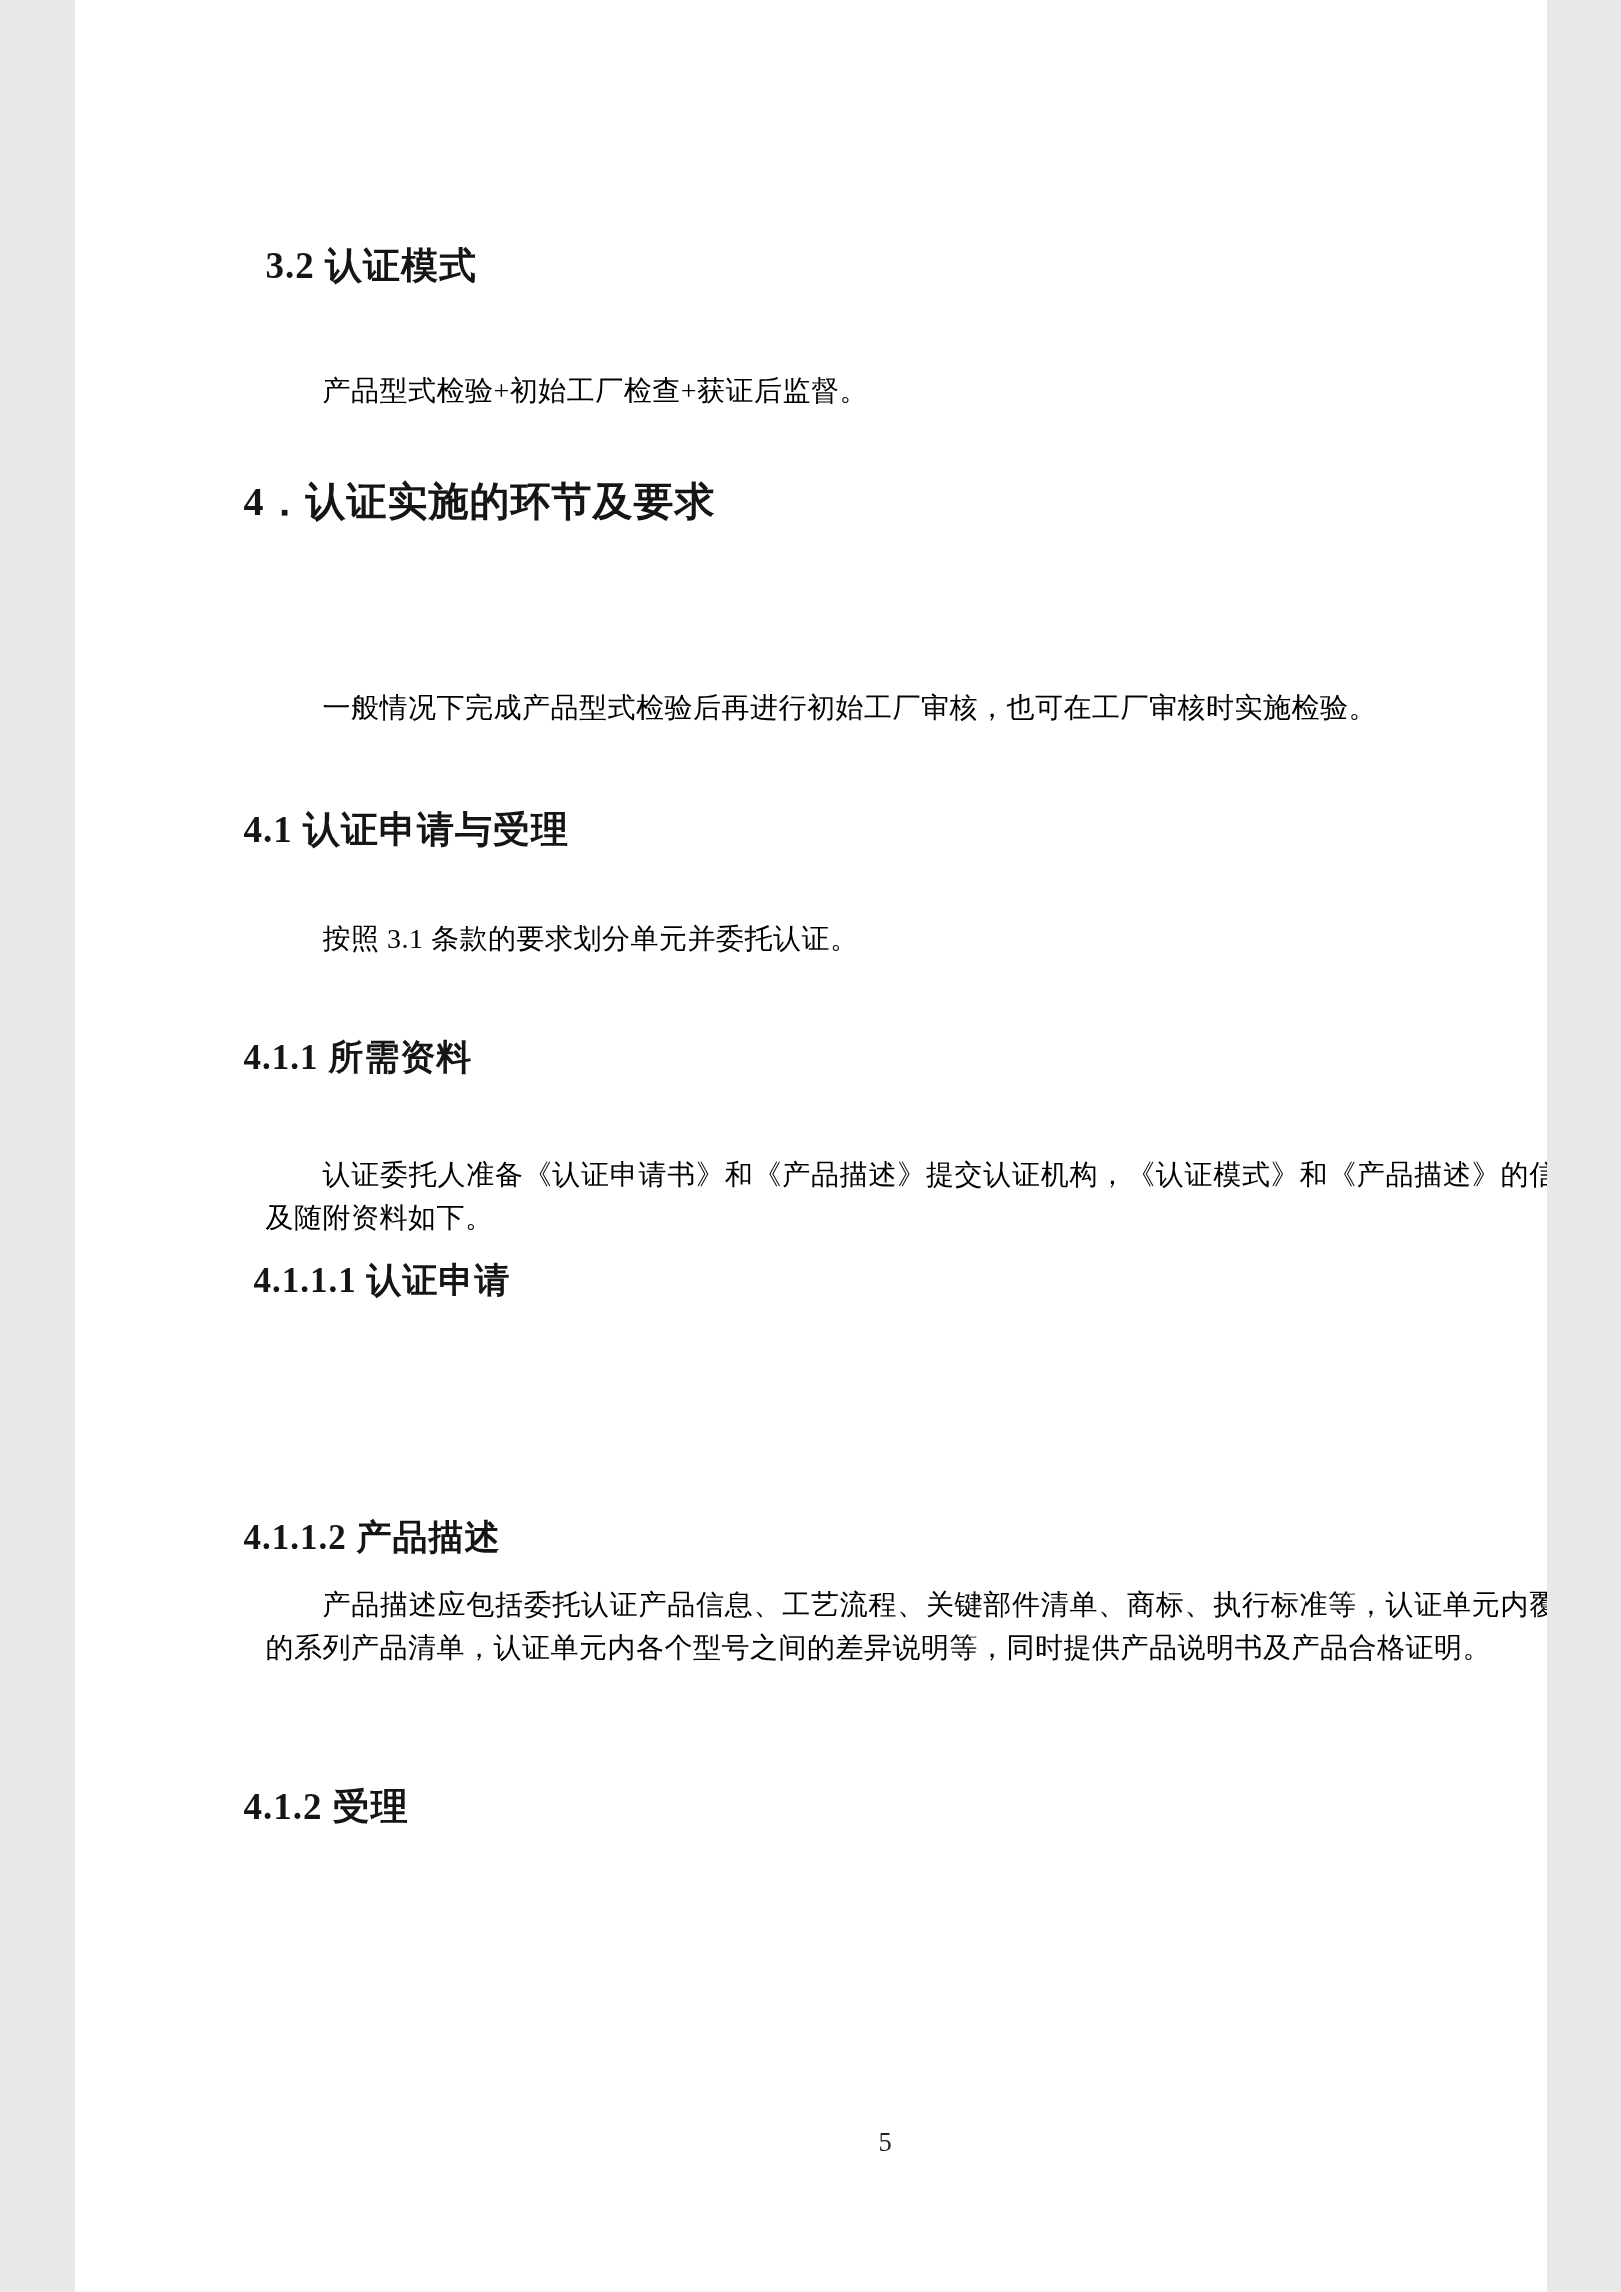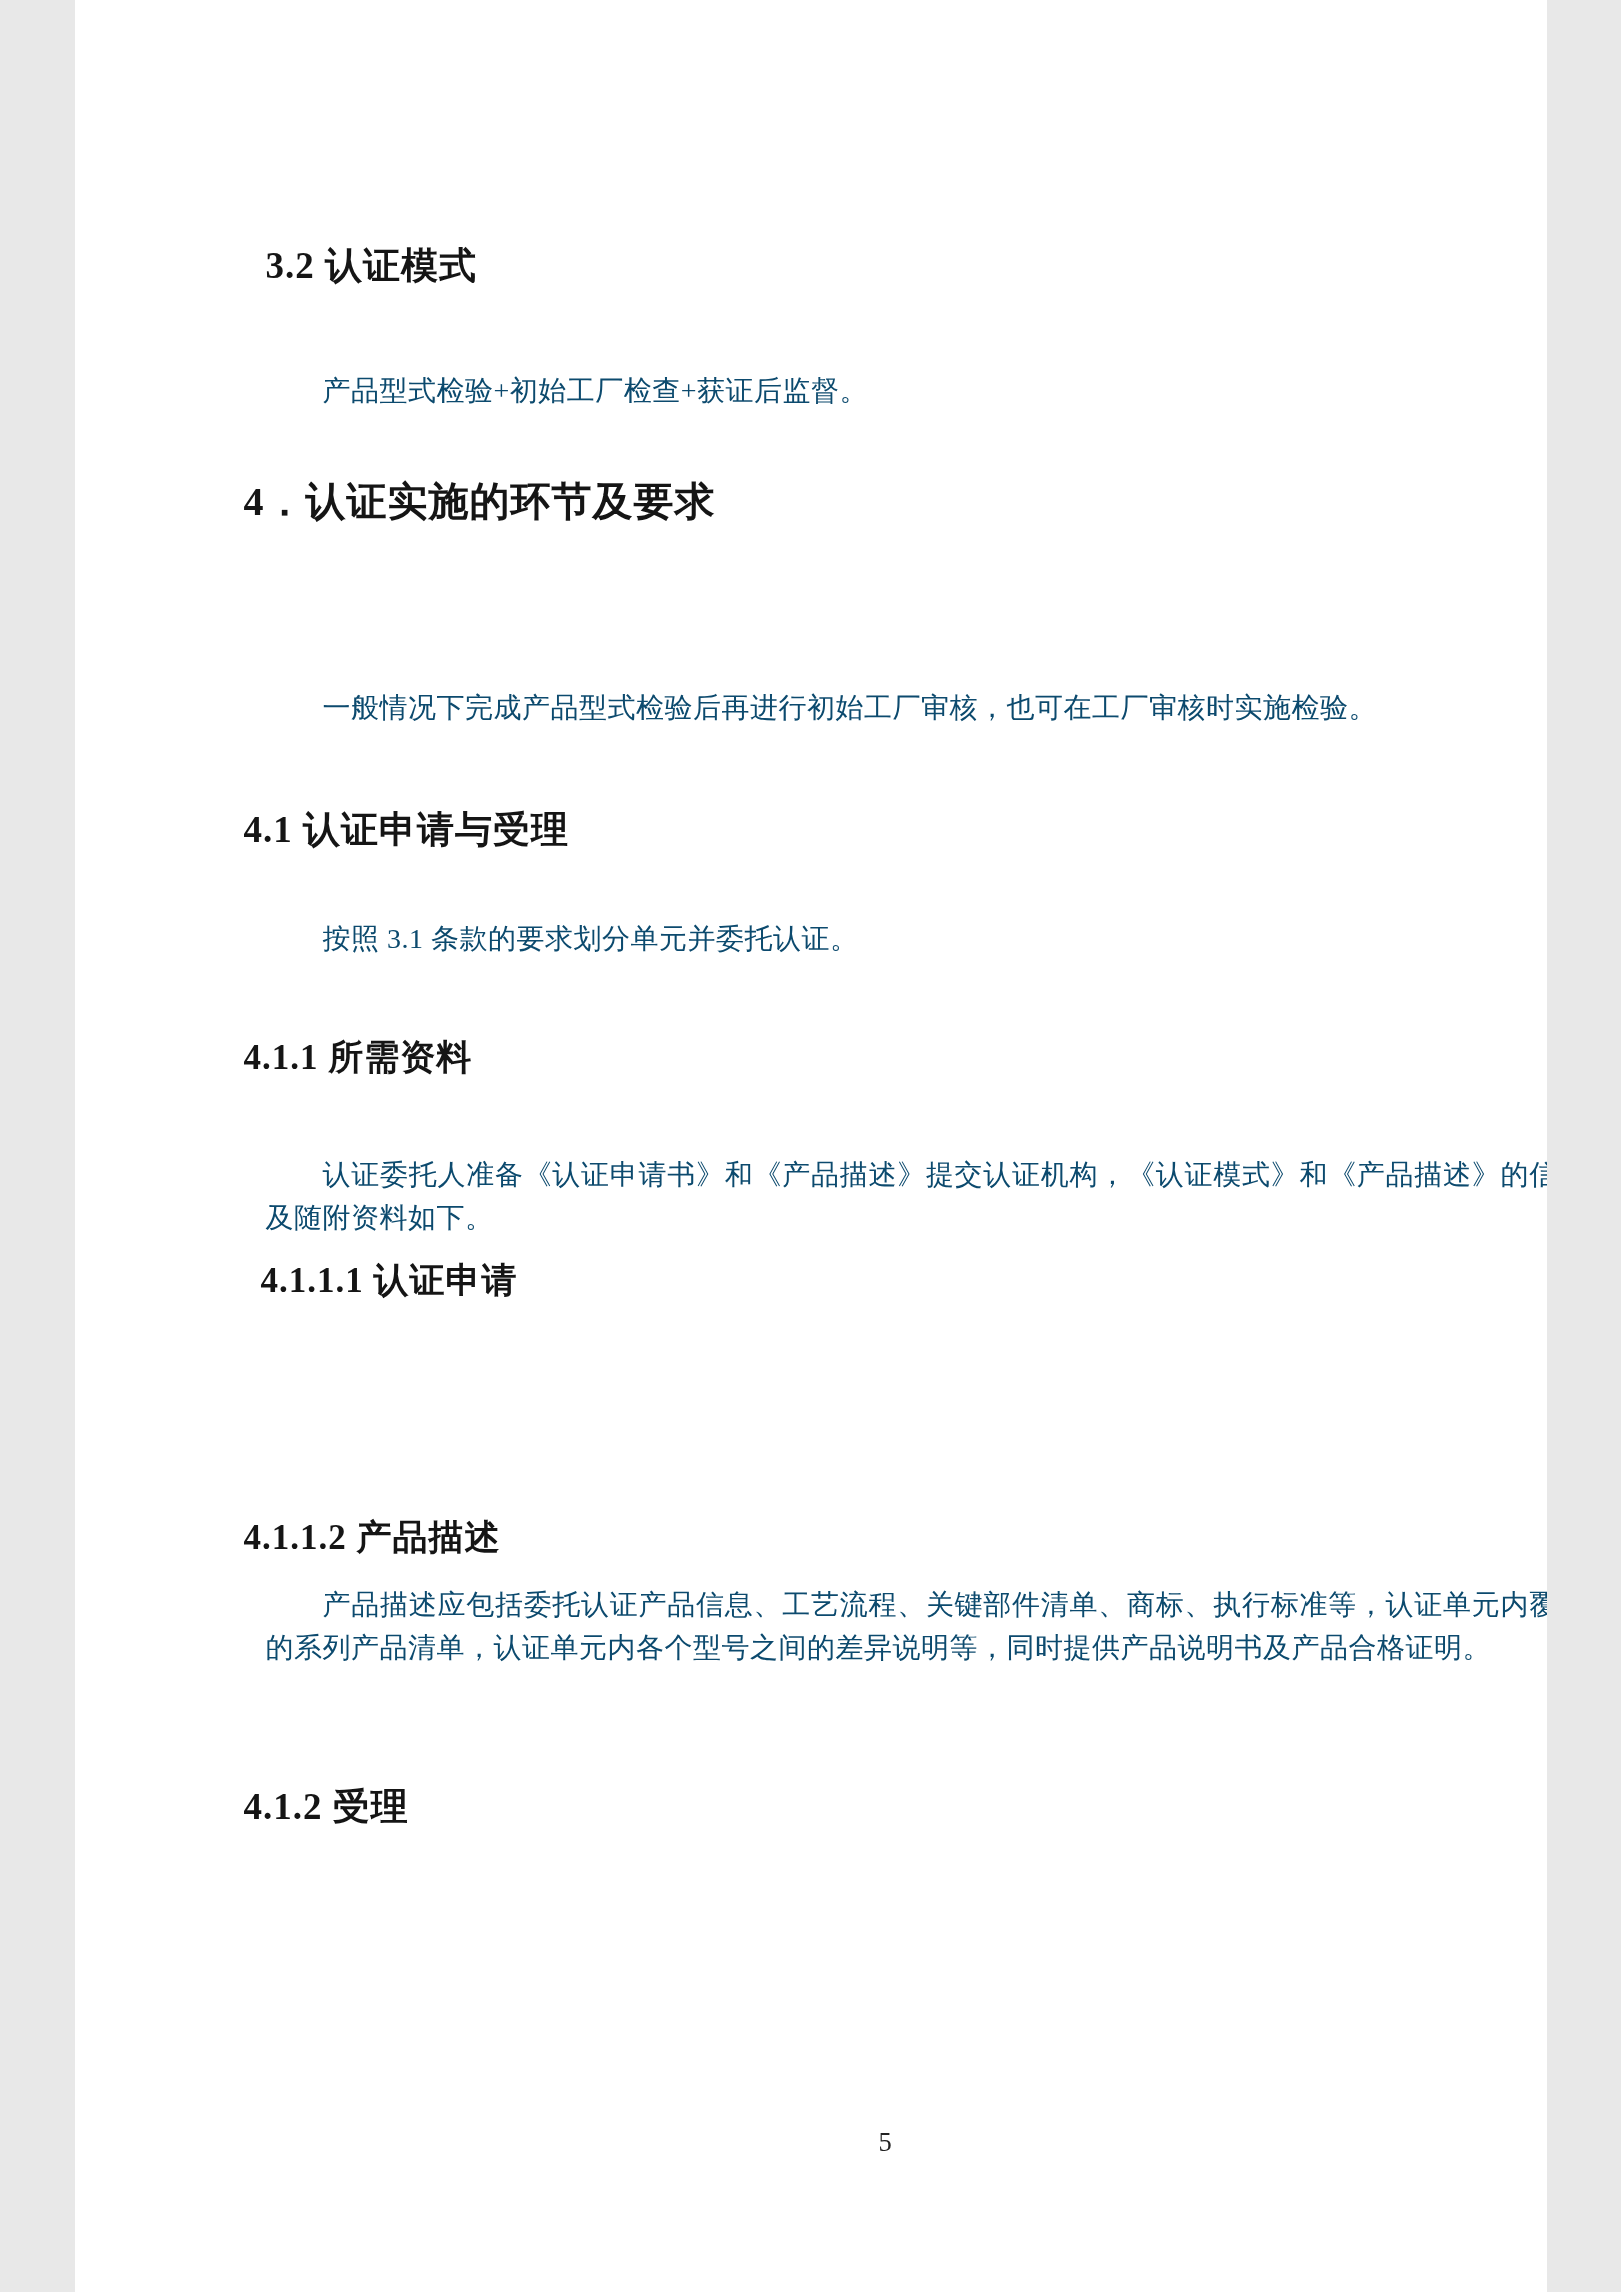--- a/index.html
+++ b/index.html
@@ -30,21 +30,21 @@
   }
   .h-l1 { font-size: 40px; }
   .h-l2 { font-size: 37px; }
   .h-l3 { font-size: 35px; }
   .body-text {
     font-size: 28px;
     line-height: 43px;
     width: 1321px;
     text-align: justify;
     text-justify: inter-ideograph;
-    color: #0c4a6e;
+    color: #000000;
     letter-spacing: 0.5px;
   }
   .indent { text-indent: 57px; }
   .pageno {
     position: absolute;
     left: 0;
     width: 1621px;
     text-align: center;
     font-size: 26.5px;
     color: #222222;
@@ -65,21 +65,21 @@
   <p class="blk body-text indent" style="top:686px; left:191px;">一般情况下完成产品型式检验后再进行初始工厂审核，也可在工厂审核时实施检验。</p>
 
   <h2 class="blk h h-l2" style="top:810px; left:169px;">4.1 认证申请与受理</h2>
 
   <p class="blk body-text indent" style="top:917px; left:191px;">按照 3.1 条款的要求划分单元并委托认证。</p>
 
   <h3 class="blk h h-l3" style="top:1039px; left:169px;">4.1.1 所需资料</h3>
 
   <p class="blk body-text indent" style="top:1153px; left:191px;">认证委托人准备《认证申请书》和《产品描述》提交认证机构，《认证模式》和《产品描述》的信息及随附资料如下。</p>
 
-  <h4 class="blk h h-l3" style="top:1262px; left:186px;">4.1.1.1 认证申请</h4>
+  <h4 class="blk h h-l3" style="top:1262px; left:179px;">4.1.1.1 认证申请</h4>
 
 
   <h4 class="blk h h-l3" style="top:1519px; left:169px;">4.1.1.2 产品描述</h4>
 
   <p class="blk body-text indent" style="top:1583px; left:191px;">产品描述应包括委托认证产品信息、工艺流程、关键部件清单、商标、执行标准等，认证单元内覆盖的系列产品清单，认证单元内各个型号之间的差异说明等，同时提供产品说明书及产品合格证明。</p>
 
   <h2 class="blk h h-l2" style="top:1787px; left:169px;">4.1.2 受理</h2>
 
 
   <div class="pageno" style="top:2127px;">5</div>

